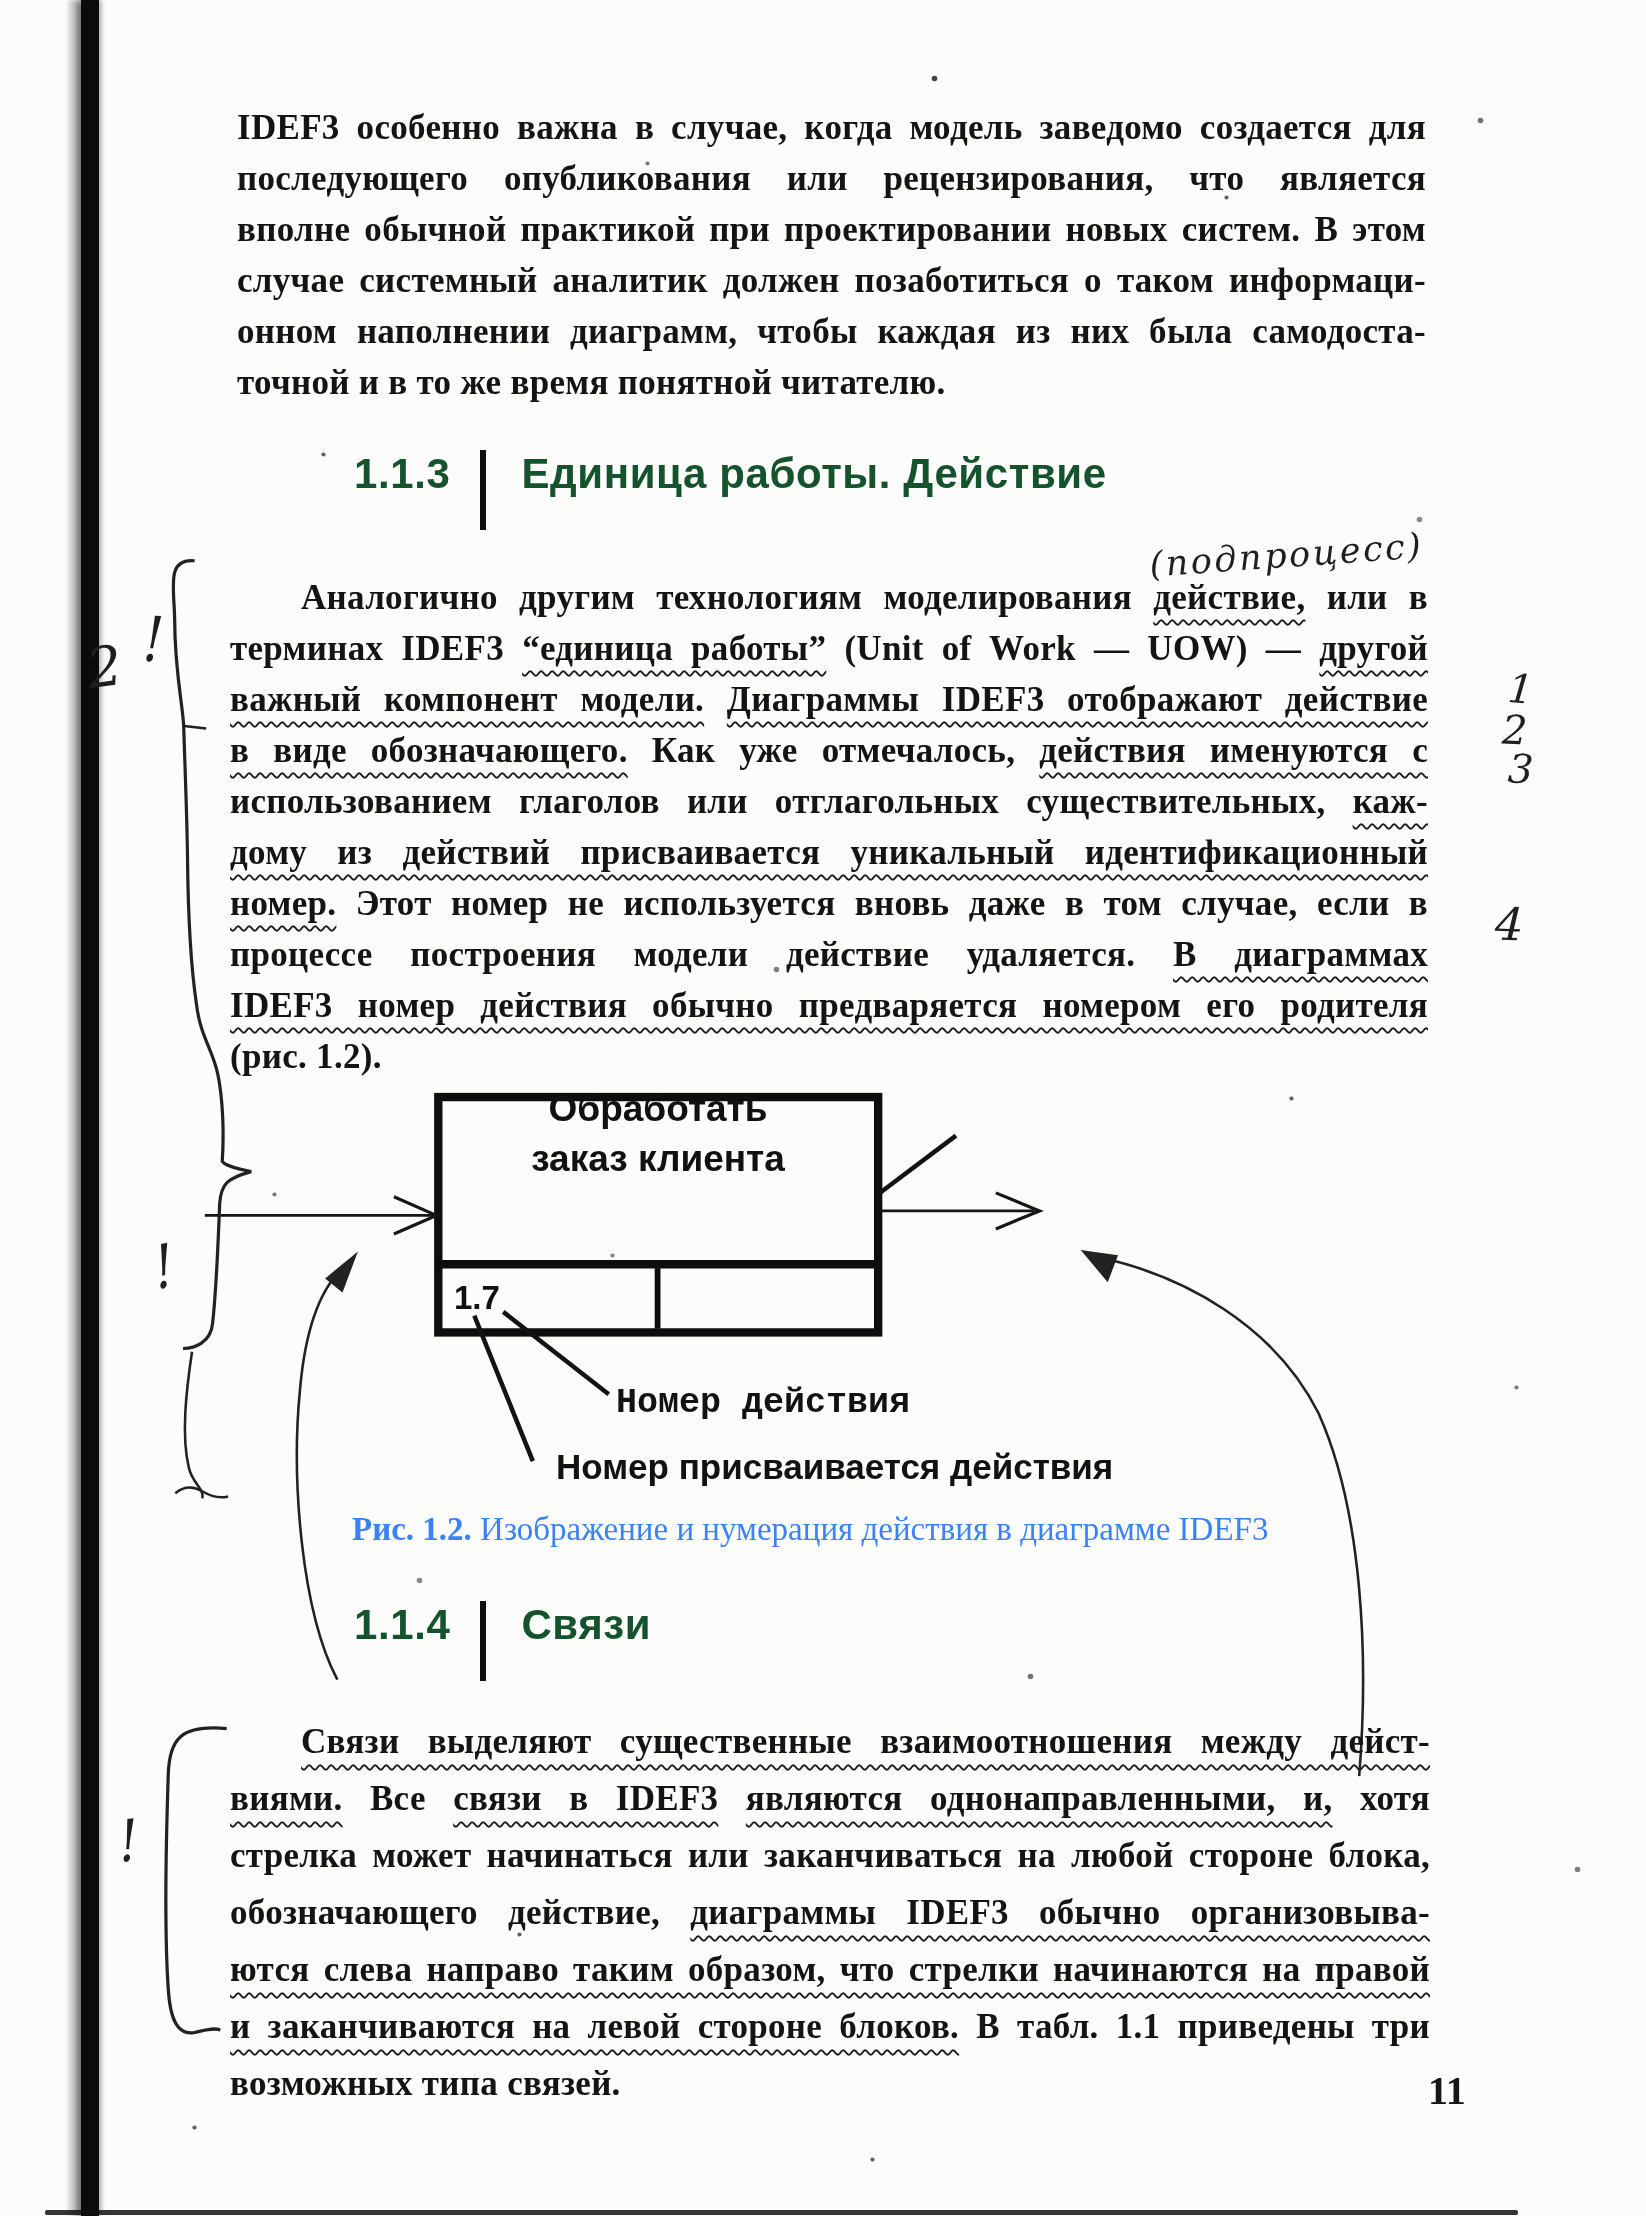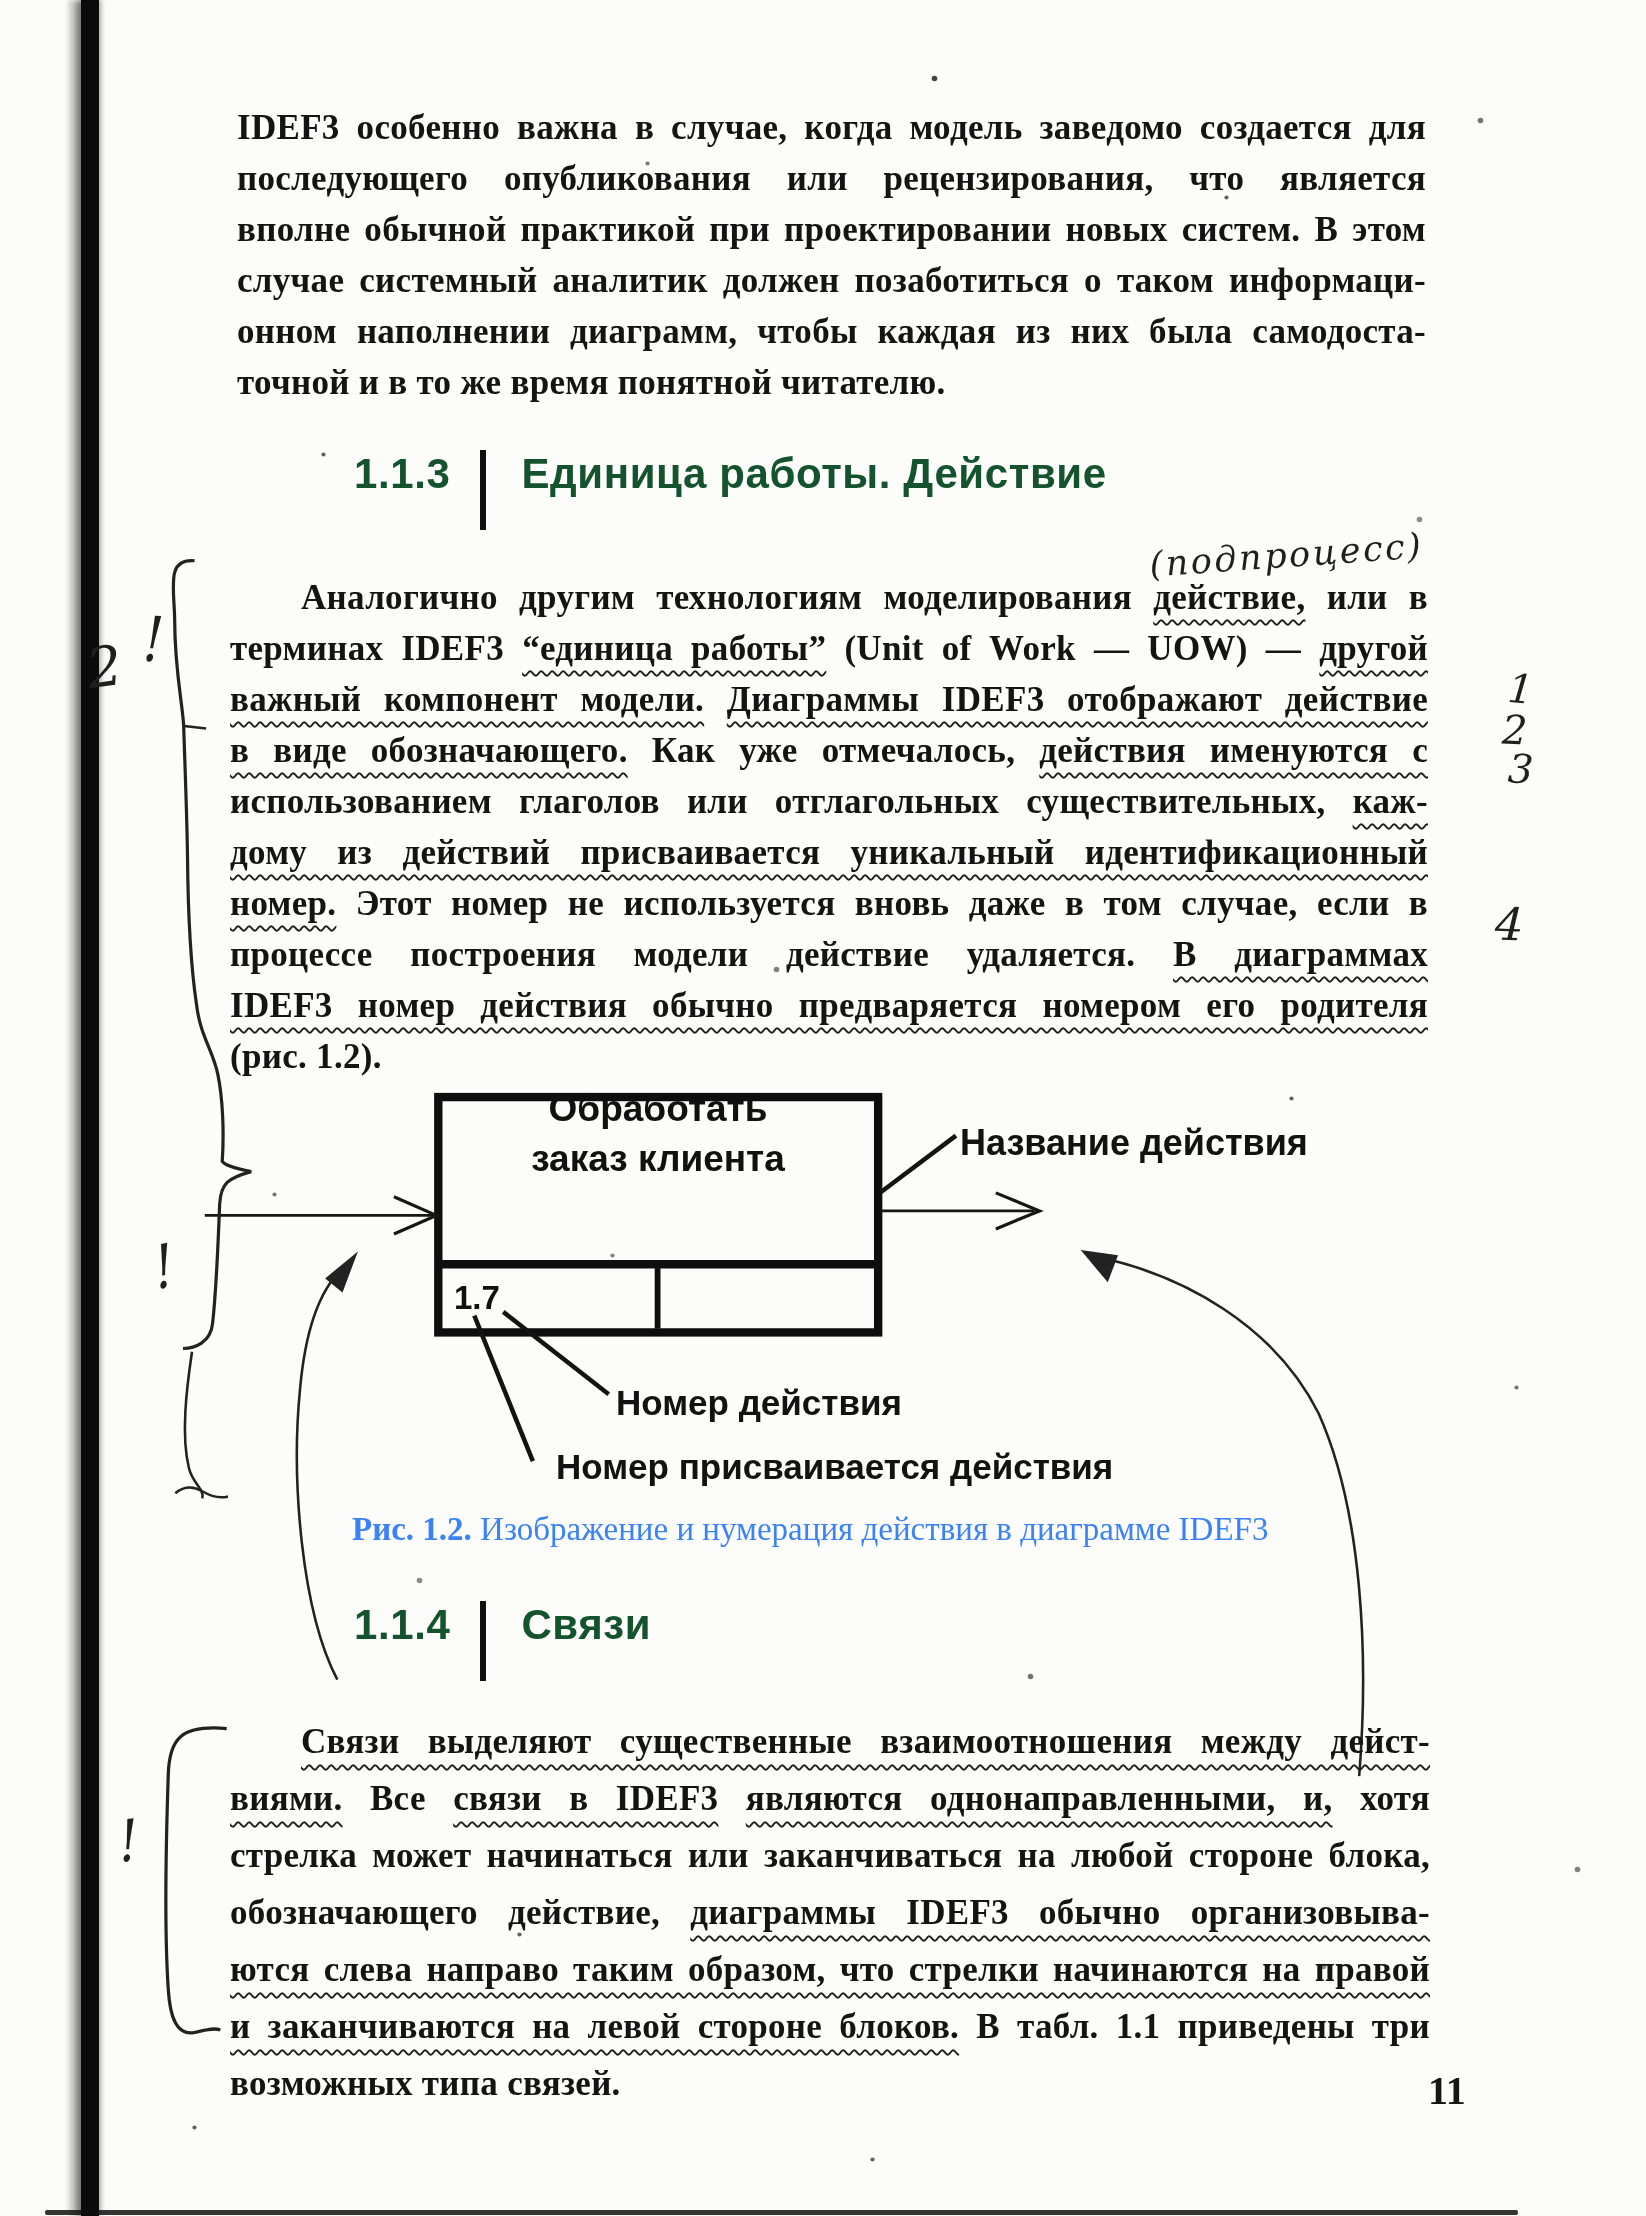--- a/index.html
+++ b/index.html
@@ -37,21 +37,21 @@
   .e3{left:116px;top:1809px;transform:scaleY(1.15) rotate(-5deg);}
   .mr{font-size:40px;}
   .mr1{left:1508px;top:666px;transform:rotate(5deg);}
   .mr2{left:1502px;top:707px;transform:rotate(2deg);}
   .mr3{left:1508px;top:746px;transform:rotate(3deg);}
   .mr4{left:1495px;top:898px;font-size:45px;transform:rotate(2deg);}
   
   .ink-svg{position:absolute;left:0;top:0;}
   .flabel{position:absolute;font-family:"Liberation Sans",sans-serif;font-weight:bold;color:#121212;white-space:nowrap;}
   .f-name{left:960px;top:1122px;font-size:36px;}
-  .f-num{left:616px;top:1383px;font-size:35px;}
+  .f-num{left:616px;top:1383px;font-size:35px;font-family:Liberation Mono, monospace;}
   .f-parent{left:556px;top:1447px;font-size:35px;}
   .boxtext{position:absolute;left:438px;top:1084px;width:440px;text-align:center;
            font-family:"Liberation Sans",sans-serif;font-weight:bold;font-size:37px;line-height:50px;color:#111;}
   .boxnum{position:absolute;left:454px;top:1279px;font-family:"Liberation Sans",sans-serif;
           font-weight:bold;font-size:33px;color:#111;}
   .caption{position:absolute;left:352px;top:1511px;font-size:33px;white-space:nowrap;color:#3b82f6;}
   .caption .cap-b{font-weight:bold;}
   .pagenum{position:absolute;left:1428px;top:2067px;font-size:40px;font-weight:bold;color:#161616;}
   
   .specks{position:absolute;left:0;top:0;width:3.2px;height:3.2px;border-radius:50%;background:transparent;
@@ -142,21 +142,20 @@
     <path d="M272,2322 q20,-16 42,-3 t40,8" fill="none" stroke="#222" stroke-width="4"></path>
 
     <path d="M352,2688 C282,2682 262,2702 261,2762 C257,2882 255,3002 261,3092 C264,3142 276,3164 300,3161 C316,3158 332,3152 342,3157" fill="none" stroke="#222" stroke-width="5"></path>
   </svg>
 
   <div class="boxtext">
     <div>Обработать</div>
     <div>заказ клиента</div>
   </div>
   <div class="boxnum">1.7</div>
-  <div class="flabel f-name">Название действия</div>
   <div class="flabel f-num">Номер действия</div>
   <div class="flabel f-parent">Номер присваивается действия</div>
   <div class="caption">
     <span class="cap-b">Рис. 1.2.</span><span> Изображение и нумерация действия в диаграмме IDEF3</span>
   </div>
 
   <div class="sec sec-114">
     <span class="sec-num">1.1.4</span>
     <span class="sec-bar"></span>
     <span class="sec-title">Связи</span>

